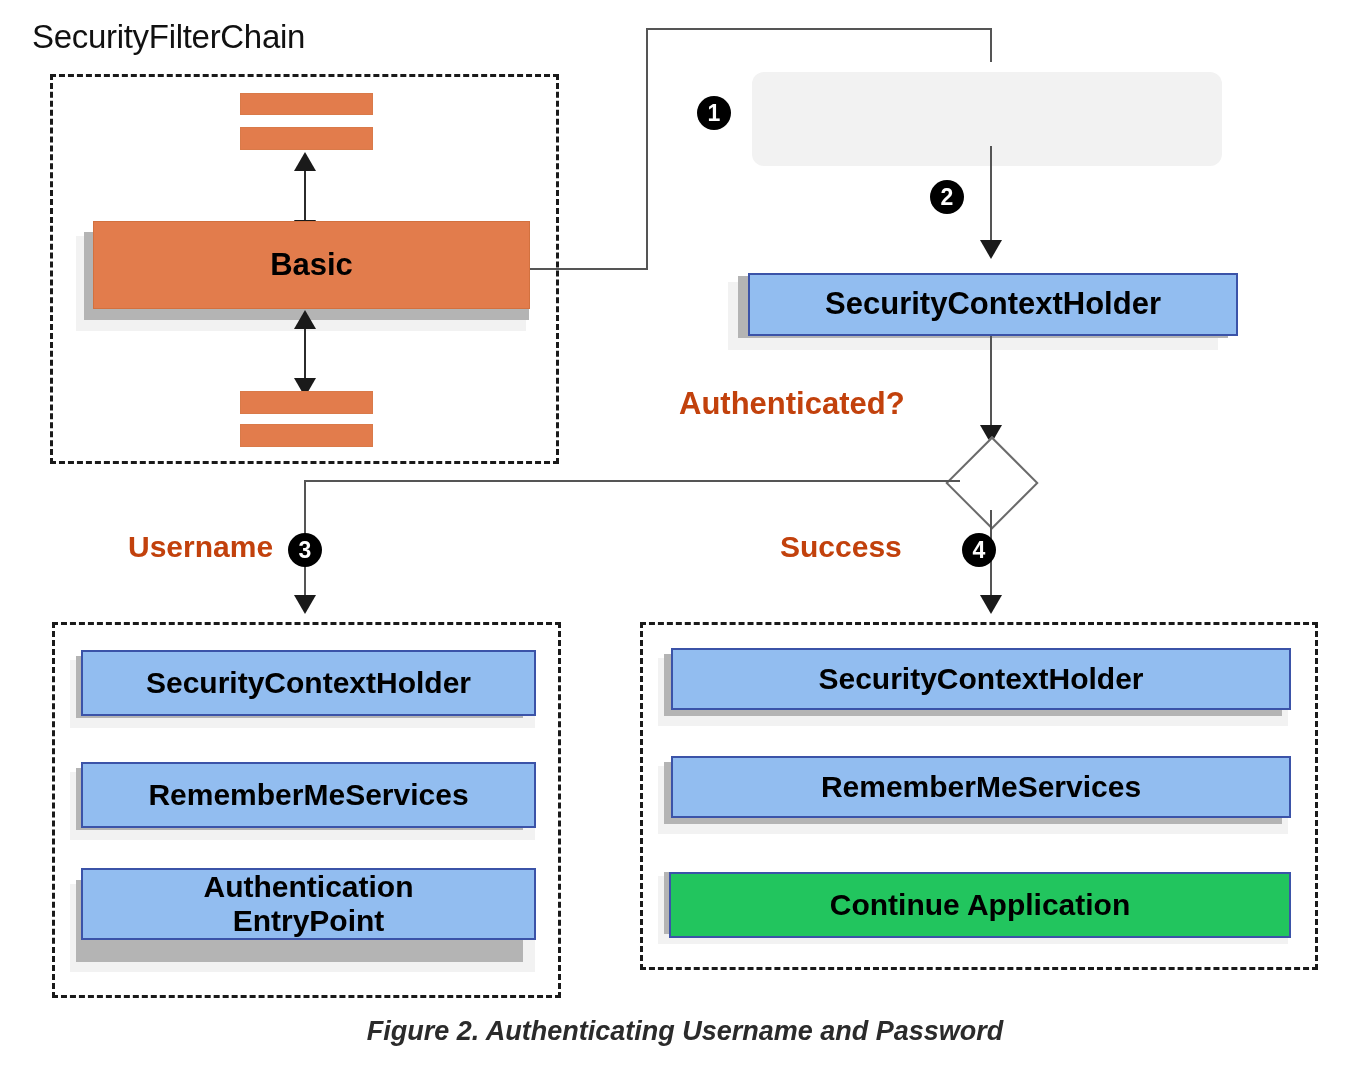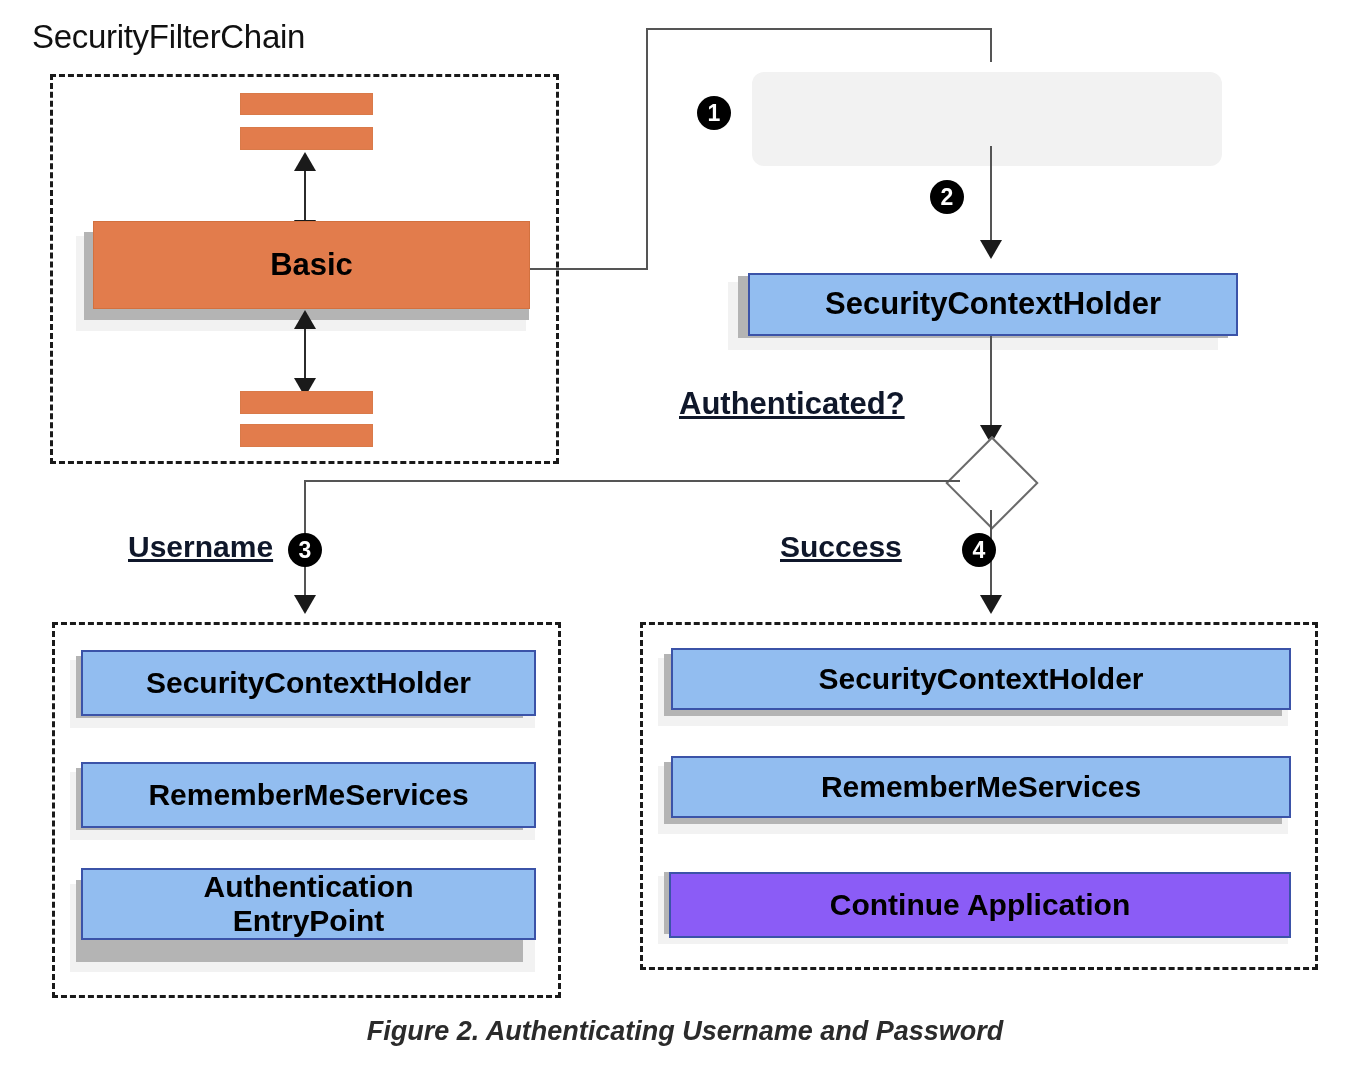--- a/index.html
+++ b/index.html
@@ -60,21 +60,21 @@
     align-items: center;
     justify-content: center;
     text-align: center;
     color: #000000;
     font-weight: bold;
     line-height: 1.12;
   }
   .blue-node.rounded { border-radius: 12px; }
 
   .gray-node {
-    background: #8b5cf6;
+    background: #22c55e;
     border: 2px solid #3b53a8;
     display: flex;
     align-items: center;
     justify-content: center;
     text-align: center;
     color: #000000;
     font-weight: bold;
     line-height: 1.12;
   }
 
@@ -116,23 +116,22 @@
     align-items: center;
     justify-content: center;
     line-height: 1;
   }
 
   
   .edge-label {
     position: absolute;
     font-size: 30px;
     font-weight: bold;
-    color: #0f172a;
+    color: #c2410c;
     white-space: nowrap;
-    text-decoration: underline;
   }
 
   
   .diamond {
     position: absolute;
     border: 2px solid #6b6b6b;
     background: #ffffff;
     transform: rotate(45deg);
   }
 

